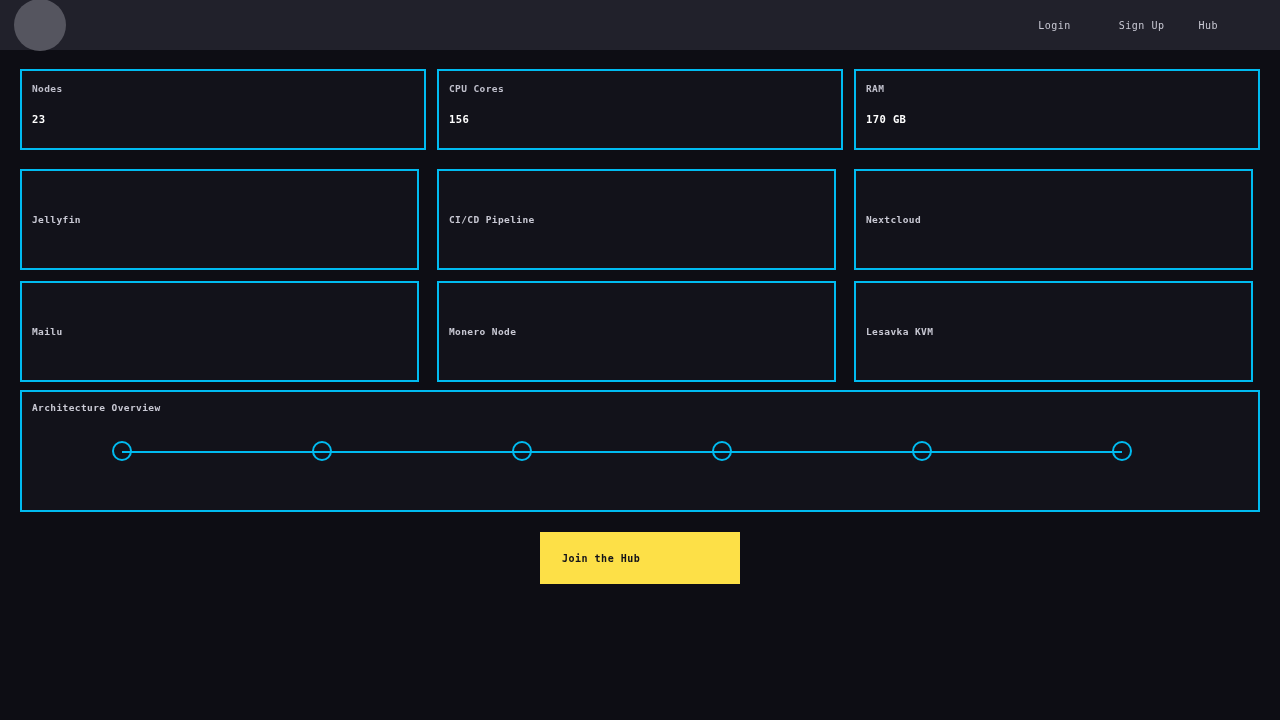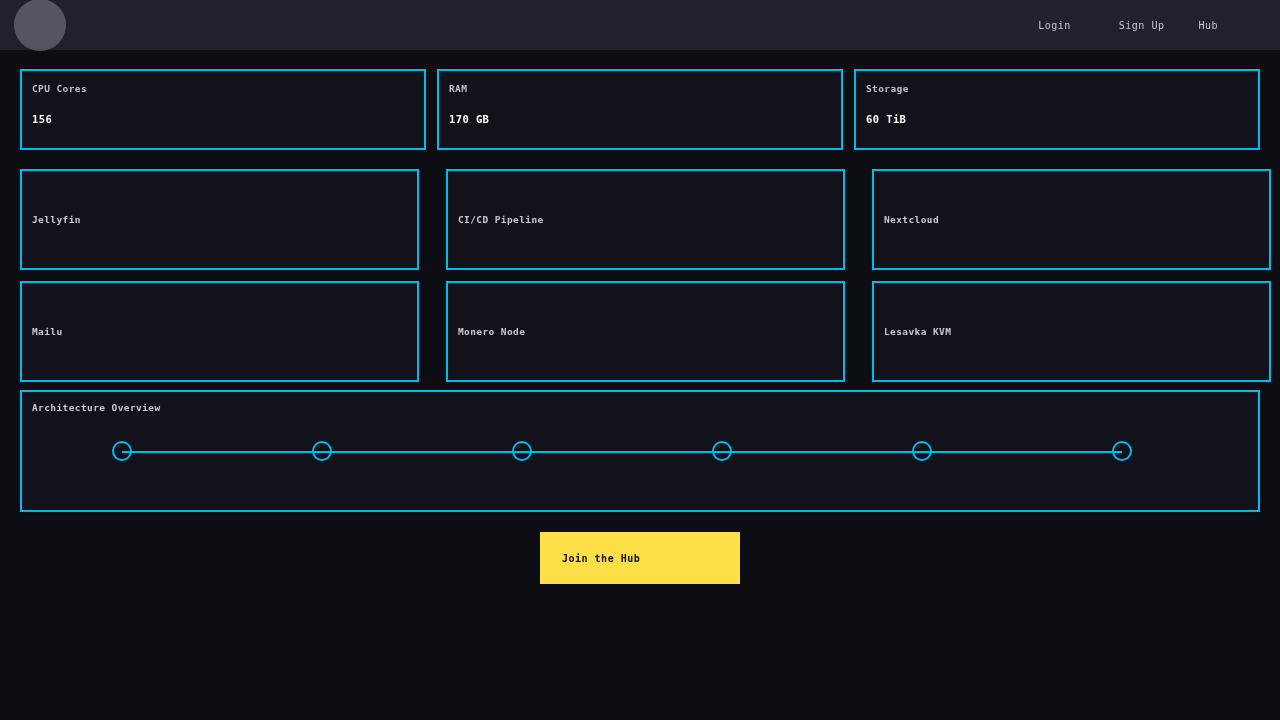--- a/index.html
+++ b/index.html
@@ -66,21 +66,21 @@
     font-weight:bold;
     letter-spacing:0.4px;
     margin-top:19px;
   }
 
   
   .services {
     padding:19px 20px 0 20px;
     display:grid;
     grid-template-columns:399px 399px 399px;
-    gap:11px 27px;
+    gap:11px 18px;
   }
   .service-card {
     height:101px;
     display:flex;
     align-items:center;
     padding-left:10px;
   }
   .service-name {
     color:#c9c9d4;
     font-size:9.5px;
@@ -153,30 +153,30 @@
   <div class="avatar"></div>
   <nav class="nav">
     <a class="nav-link" href="#">Login</a>
     <a class="nav-link" href="#">Sign Up</a>
     <a class="nav-link tight" href="#">Hub</a>
   </nav>
 </div>
 
 <div class="stats">
   <div class="panel stat-card">
+    <div class="stat-label">Nodes</div>
+    <div class="stat-value">23</div>
+  </div>
+  <div class="panel stat-card">
     <div class="stat-label">CPU Cores</div>
     <div class="stat-value">156</div>
   </div>
   <div class="panel stat-card">
     <div class="stat-label">RAM</div>
     <div class="stat-value">170 GB</div>
-  </div>
-  <div class="panel stat-card">
-    <div class="stat-label">Storage</div>
-    <div class="stat-value">60 TiB</div>
   </div>
 </div>
 
 <div class="services">
   <div class="panel service-card">
     <span class="service-name">Jellyfin</span>
   </div>
   <div class="panel service-card">
     <span class="service-name">CI/CD Pipeline</span>
   </div>

